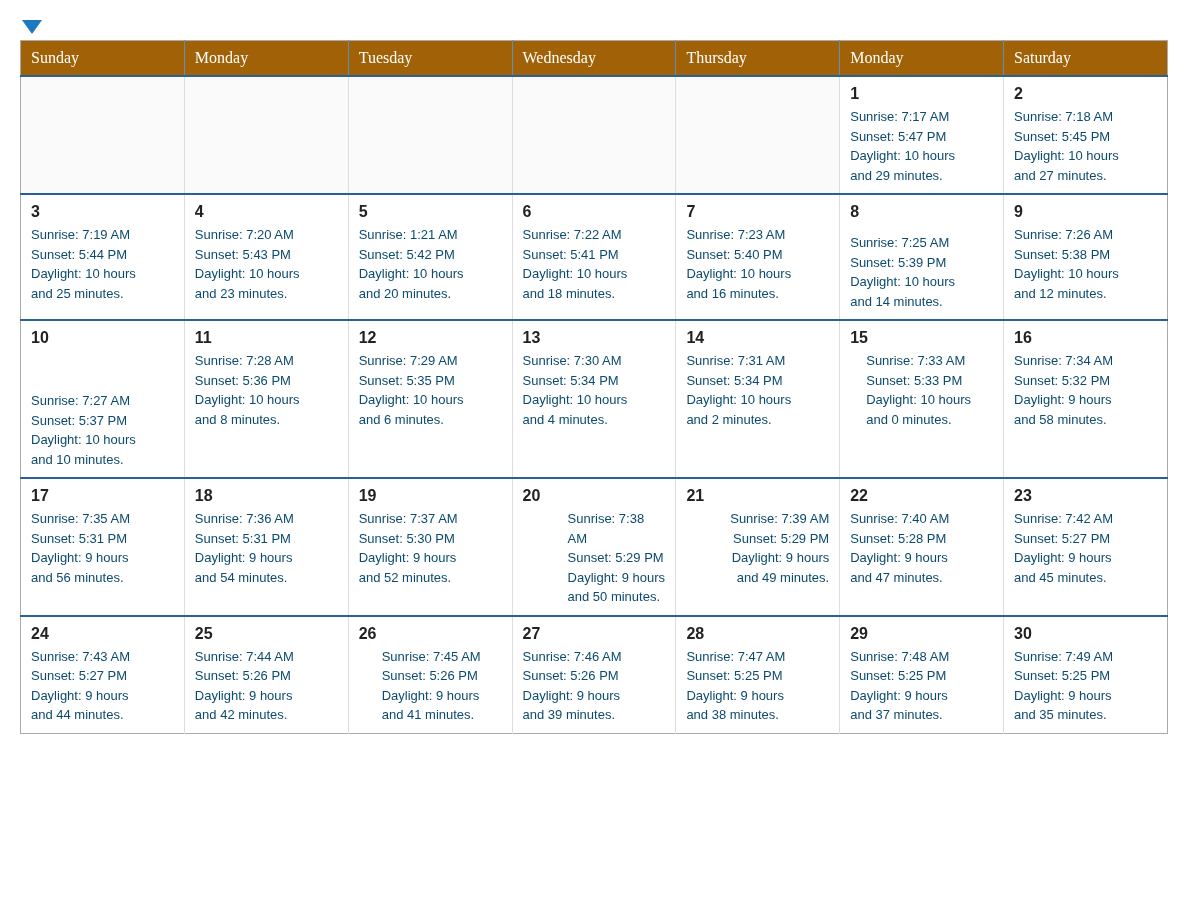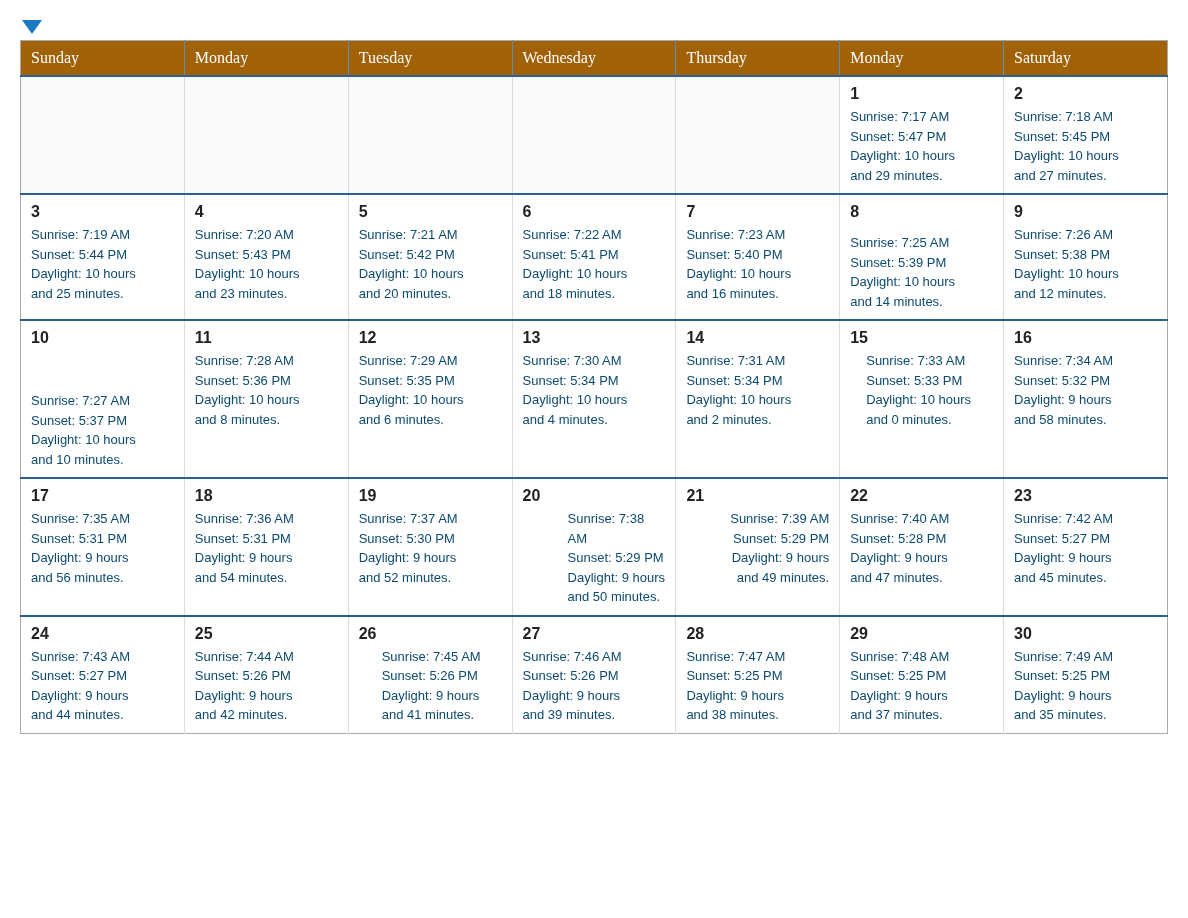--- a/index.html
+++ b/index.html
@@ -167,21 +167,21 @@
         </td>
         <td>
           <div class="day-number">4</div>
           <div class="day-info" style="white-space: pre-line;">Sunrise: 7:20 AM
 Sunset: 5:43 PM
 Daylight: 10 hours
 and 23 minutes.</div>
         </td>
         <td>
           <div class="day-number">5</div>
-          <div class="day-info" style="white-space: pre-line;">Sunrise: 7:21 AM
+          <div class="day-info" style="white-space: pre-line;">Sunrise: 1:21 AM
 Sunset: 5:42 PM
 Daylight: 10 hours
 and 20 minutes.</div>
         </td>
         <td>
           <div class="day-number">6</div>
           <div class="day-info" style="white-space: pre-line;">Sunrise: 7:22 AM
 Sunset: 5:41 PM
 Daylight: 10 hours
 and 18 minutes.</div>

